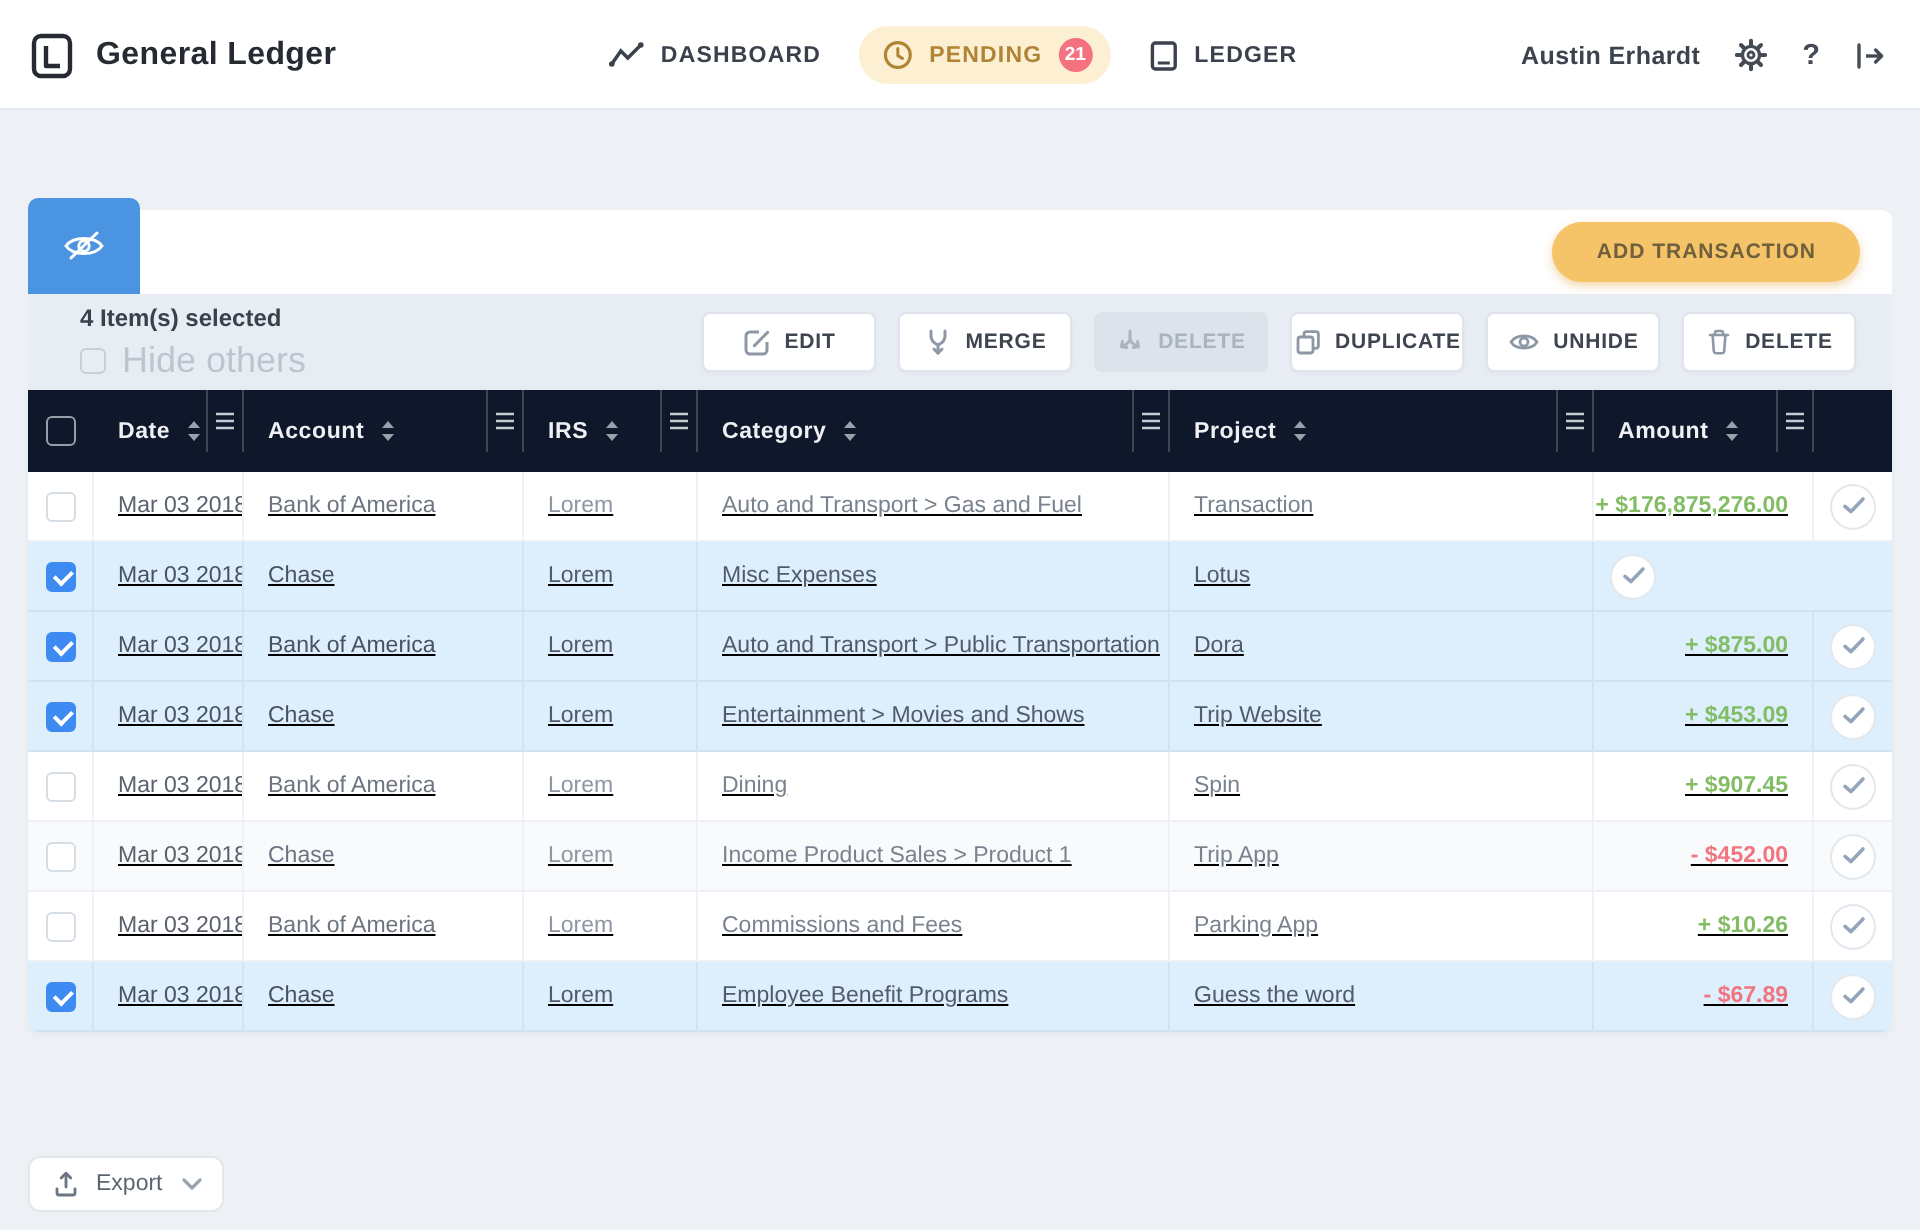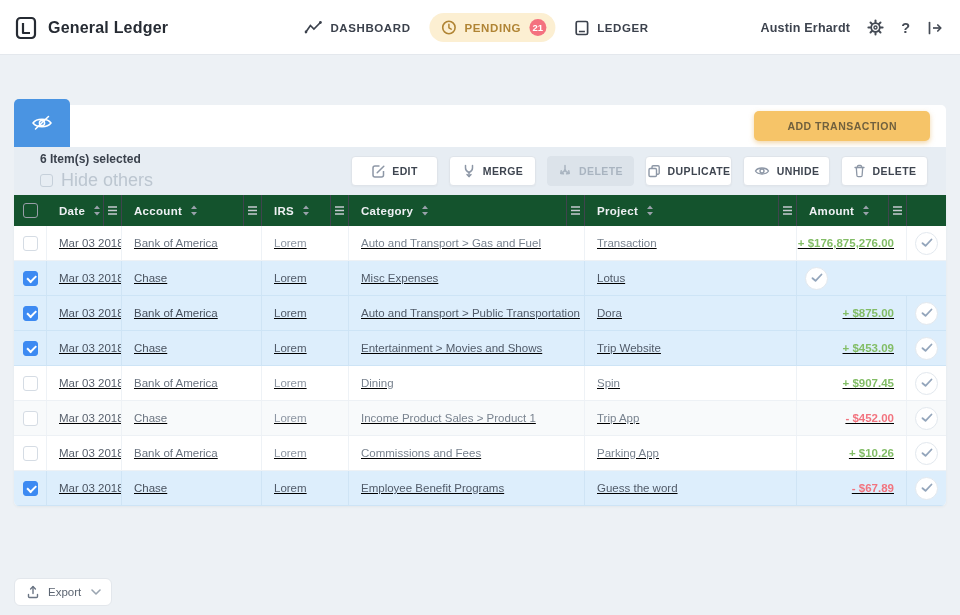--- a/index.html
+++ b/index.html
@@ -17,34 +17,34 @@
   .nav-right { position:absolute; right:17px; top:0; height:55px; display:flex; align-items:center; gap:17px; }
   .user-name { font-size:12.5px; font-weight:bold; color:#3d434e; letter-spacing:.2px; }
   .q-icon { font-size:14.5px; font-weight:bold; color:#454b55; cursor:pointer; }
   .icon-btn { display:flex; align-items:center; cursor:pointer; }
 
   
   .card-area { position:absolute; left:14px; top:99px; width:932px; }
   .tab-row { display:flex; }
   .hidden-tab { width:56px; height:48px; background:#4a94e2; border-radius:5px 5px 0 0; display:flex; align-items:center; justify-content:center; cursor:pointer; }
   .card-top { flex:1; height:42px; margin-top:6px; background:#fff; border-radius:0 5px 0 0; display:flex; align-items:center; justify-content:flex-end; padding-right:16px; }
-  .add-btn { height:30px; padding:0 33px; border:none; border-radius:5px; background:#f6c468; color:#70603e; font-size:10.5px; font-weight:bold; letter-spacing:.5px; font-family:inherit; cursor:pointer; box-shadow:0 2px 5px rgba(230,175,85,.5); }
+  .add-btn { height:30px; padding:0 22px; border:none; border-radius:15px; background:#f6c468; color:#70603e; font-size:10.5px; font-weight:bold; letter-spacing:.5px; font-family:inherit; cursor:pointer; box-shadow:0 2px 5px rgba(230,175,85,.5); }
 
   .strip { height:48px; background:#e7edf3; display:flex; align-items:center; justify-content:space-between; padding:0 18px 0 26px; }
   .sel-block { display:flex; flex-direction:column; gap:4px; }
   .sel-count { font-size:12px; font-weight:bold; color:#3a414c; }
   .hide-others { display:flex; align-items:center; gap:8px; font-size:18px; color:#bcc6d0; cursor:pointer; }
   .hide-cb { width:13px; height:13px; border:1.5px solid #c6d0da; border-radius:3px; }
   .actions { display:flex; gap:11px; }
   .action-btn { width:87px; height:30px; display:flex; align-items:center; justify-content:center; gap:7px; background:#fff; border:1px solid #dfe4ea; border-radius:4px; font-size:10.5px; font-weight:bold; letter-spacing:.4px; color:#3e4550; font-family:inherit; cursor:pointer; box-shadow:0 1px 2px rgba(0,0,0,.03); }
   .action-btn.disabled { background:#dce3ea; border-color:#dce3ea; color:#a9b4c0; cursor:default; box-shadow:none; }
 
   
   .table { width:932px; background:#fff; border-radius:0 0 5px 5px; overflow:hidden; box-shadow:0 1px 3px rgba(40,50,65,.05); }
-  .thead { display:flex; height:31px; background:#14532d; }
+  .thead { display:flex; height:41px; background:#0f172a; }
   .th { position:relative; display:flex; align-items:center; gap:8px; padding-left:12px; font-size:11.5px; font-weight:bold; color:#eef0f3; letter-spacing:.3px; }
   .th.c-check { justify-content:center; padding-left:0; }
   .menu-box { position:absolute; right:0; top:0; width:19px; height:31px; border-left:1px solid #3f444e; border-right:1px solid #3f444e; display:flex; align-items:center; justify-content:center; cursor:pointer; }
   .hcb { width:15px; height:15px; border:1.5px solid #989ea8; border-radius:3px; cursor:pointer; }
   .sort { display:flex; flex-direction:column; cursor:pointer; }
 
   .c-check{width:33px} .c-date{width:75px} .c-account{width:140px} .c-irs{width:87px}
   .c-category{width:236px} .c-project{width:212px} .c-amount{width:110px} .c-status{width:39px}
 
   .tr { display:flex; height:35px; background:#fff; border-bottom:1px solid #edf1f5;text-decoration:underline; }
@@ -157,21 +157,21 @@
           </svg>
       </span>
     </div>
     <div class="card-top">
       <button class="add-btn">ADD TRANSACTION</button>
     </div>
   </div>
 
   <div class="strip">
     <div class="sel-block">
-      <span class="sel-count">6 Item(s) selected</span>
+      <span class="sel-count">4 Item(s) selected</span>
       <span class="hide-others">
         <span class="hide-cb"></span>
         <span>Hide others</span>
       </span>
     </div>
     <div class="actions">
       <button class="action-btn">
         <span style="display:flex;">
             <svg width="14" height="14" viewBox="0 0 14 14">
               <path d="M12.5 7 V11 a2 2 0 0 1 -2 2 H4 a2 2 0 0 1 -2 -2 V4 a2 2 0 0 1 2 -2 h4.5" fill="none" stroke="#8d97a6" stroke-width="1.5"></path>

